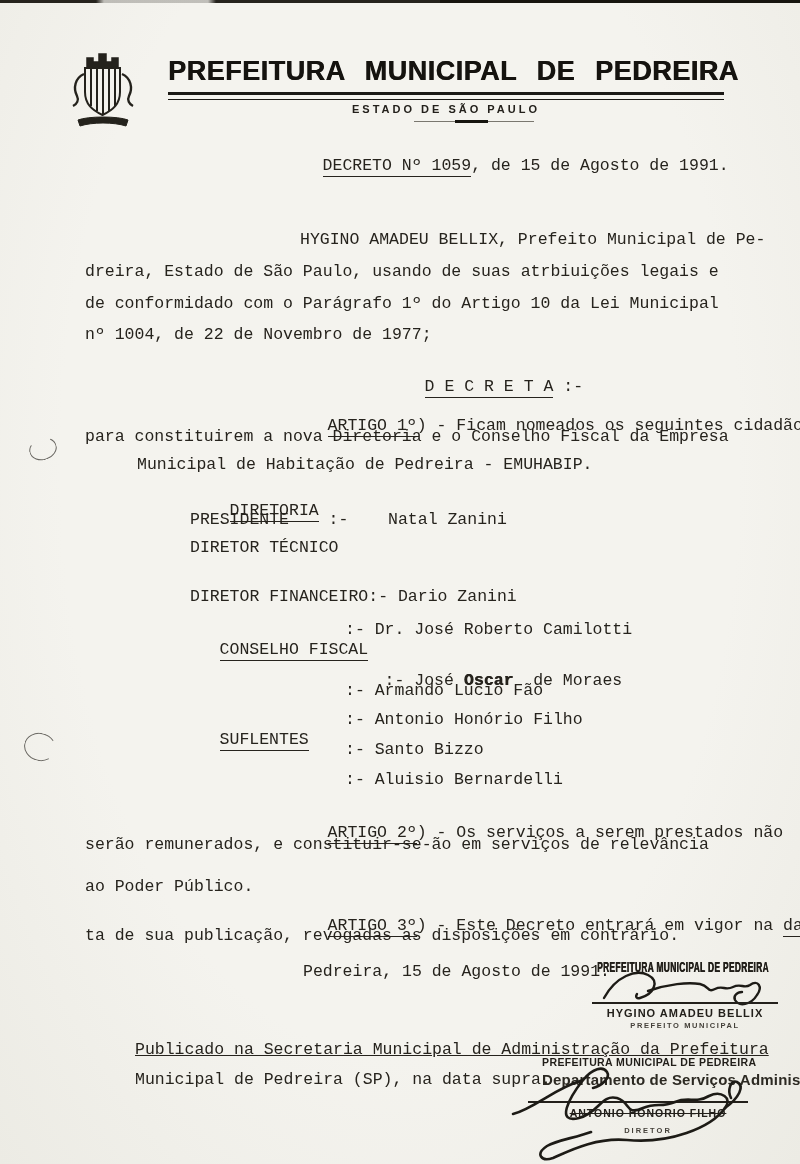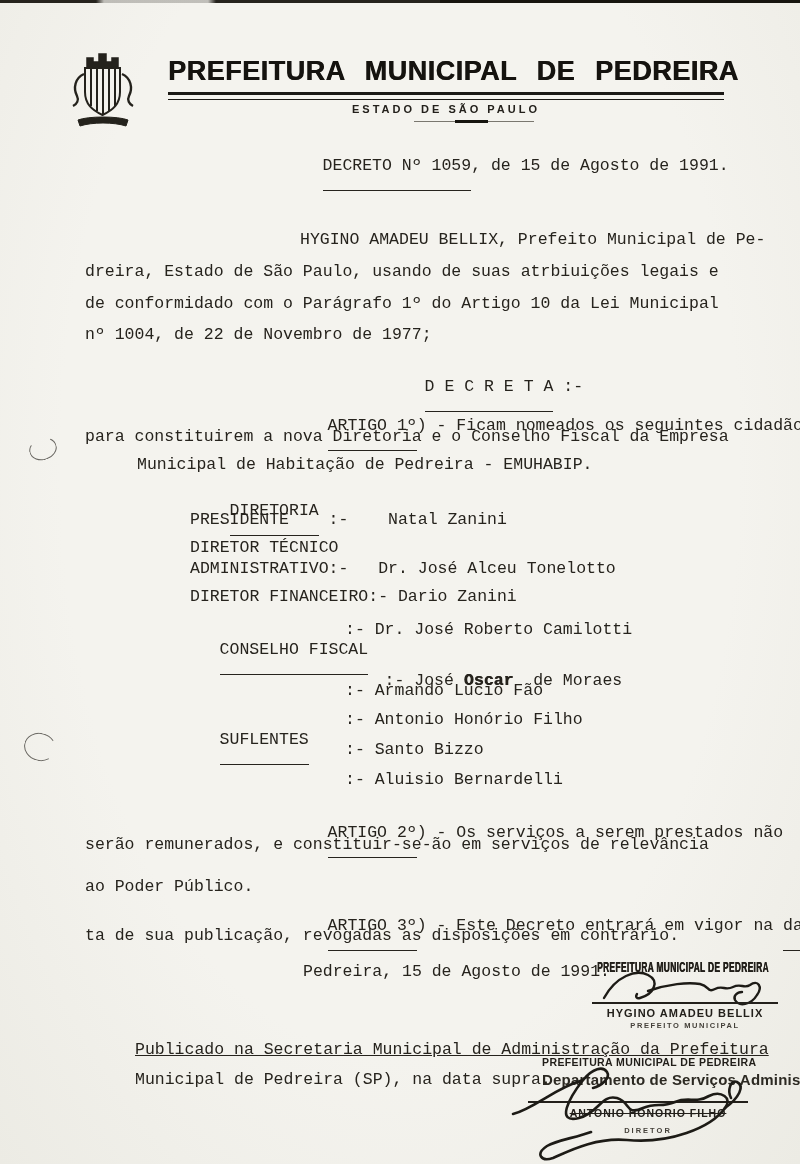--- a/index.html
+++ b/index.html
@@ -9,21 +9,21 @@
     background-image:radial-gradient(ellipse at 50% 40%, #f4f3ee 60%, #ecebe4 100%);
     overflow:hidden;
     font-family:"Liberation Mono","DejaVu Sans Mono",monospace;
     color:#26231d;
   }
   .abs{position:absolute;}
   .tw{
     font-family:"Liberation Mono","DejaVu Sans Mono",monospace;
     font-size:16.5px;line-height:20px;white-space:pre;color:#26231d;
   }
-  .u{border-bottom:1.6px solid #26231d;padding-bottom:15px;}
+  .u{border-bottom:1.6px solid #26231d;padding-bottom:1px;}
   .bold{font-weight:700;text-shadow:.5px 0 currentColor;}
   .hdr-title{
     font-family:"Liberation Sans","DejaVu Sans",sans-serif;
     font-weight:700;font-size:27px;letter-spacing:.5px;word-spacing:12px;
     color:#15130f;text-align:center;white-space:nowrap;
     text-shadow:.6px 0 #15130f;
   }
   .hdr-underline{height:4px;border-top:3px solid #1b1915;border-bottom:1px solid #1b1915;}
   .hdr-sub{
     font-family:"Liberation Sans","DejaVu Sans",sans-serif;
@@ -93,21 +93,20 @@
     <span class="u">ARTIGO 1º</span><span>) - Ficam nomeados os seguintes cidadãos</span>
   </div>
   <div class="abs tw" style="left:85px;top:427px;">para constituirem a nova Diretoria e o Conselho Fiscal da Empresa</div>
   <div class="abs tw" style="left:137px;top:455px;">Municipal de Habitação de Pedreira - EMUHABIP.</div>
 
   <div class="abs tw" style="left:190px;top:481px;">
     <span class="u">DIRETORIA</span>
   </div>
   <div class="abs tw" style="left:190px;top:510px;">PRESIDENTE    :-    Natal Zanini</div>
   <div class="abs tw" style="left:190px;top:538px;">DIRETOR TÉCNICO</div>
-  <div class="abs tw" style="left:190px;top:559px;">ADMINISTRATIVO:-   Dr. José Alceu Tonelotto</div>
   <div class="abs tw" style="left:190px;top:587px;">DIRETOR FINANCEIRO:- Dario Zanini</div>
 
   <div class="abs tw" style="left:180px;top:620px;">
     <span class="u">CONSELHO FISCAL</span>
   </div>
   <div class="abs tw" style="left:345px;top:620px;">:- Dr. José Roberto Camilotti</div>
   <div class="abs tw" style="left:345px;top:651px;">
     <span>:- José </span><span class="bold">Oscar</span><span>  de Moraes</span>
   </div>
   <div class="abs tw" style="left:345px;top:681px;">:- Armando Lúcio Fão</div>

